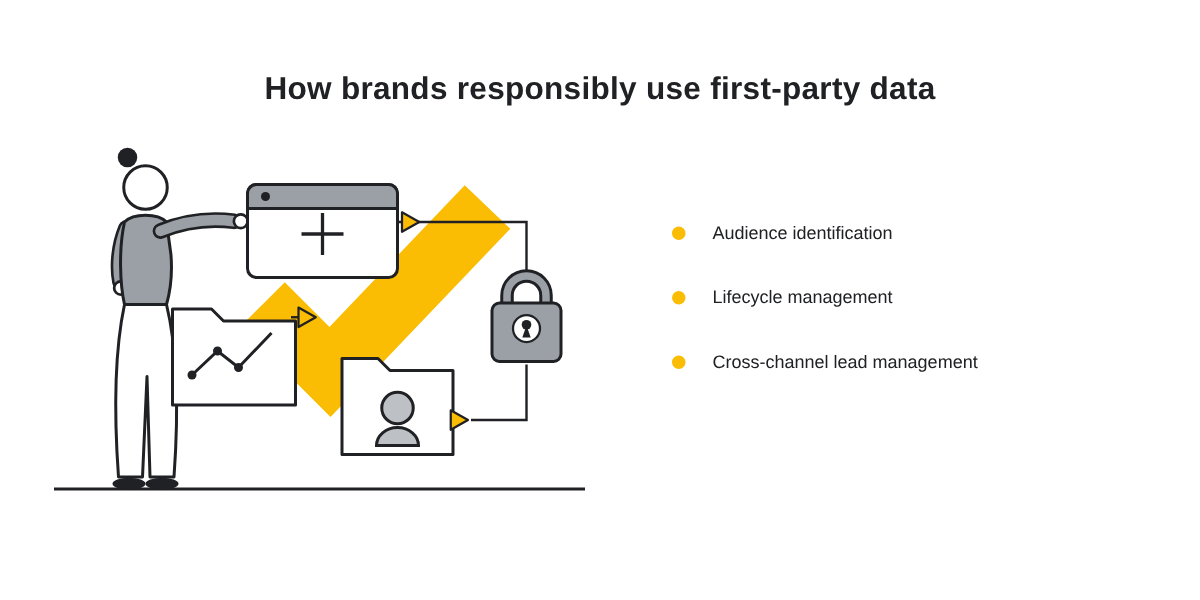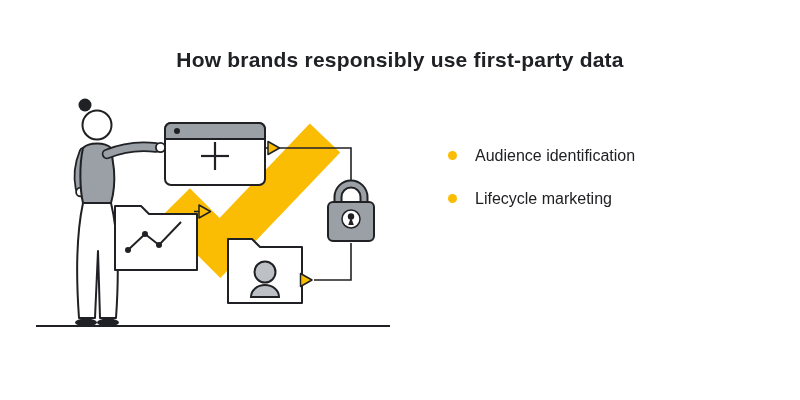--- a/index.html
+++ b/index.html
@@ -10,21 +10,21 @@
     text-align:center;font-size:21px;font-weight:700;
     color:#202124;letter-spacing:.2px;
   }
   .illustration{position:absolute;left:28px;top:86px;}
   .benefits{
     position:absolute;left:448px;top:146px;
     display:flex;flex-direction:column;gap:24px;
   }
   .benefit{display:flex;align-items:center;gap:18px;}
   .dot{width:9px;height:9px;border-radius:50%;background:#FBBC04;flex:0 0 auto;}
-  .benefit-label{font-size:16px;line-height:19px;color:#202124;}
+  .benefit-label{font-size:12px;line-height:19px;color:#202124;}
 </style>
 </head>
 <body>
 
 <div class="page">
 
   <h1 class="title">How brands responsibly use first-party data</h1>
 
   <svg class="illustration" width="384" height="252" viewBox="0 0 384 252" xmlns="http://www.w3.org/2000/svg">
 
@@ -100,17 +100,21 @@
     </g>
   </svg>
 
   <div class="benefits">
     <div class="benefit">
       <span class="dot"></span>
       <span class="benefit-label">Audience identification</span>
     </div>
     <div class="benefit">
       <span class="dot"></span>
-      <span class="benefit-label">Lifecycle marketing</span>
+      <span class="benefit-label">Lifecycle management</span>
+    </div>
+    <div class="benefit">
+      <span class="dot"></span>
+      <span class="benefit-label">Cross-channel lead management</span>
     </div>
   </div>
 
 </div>
 
 </body></html>

